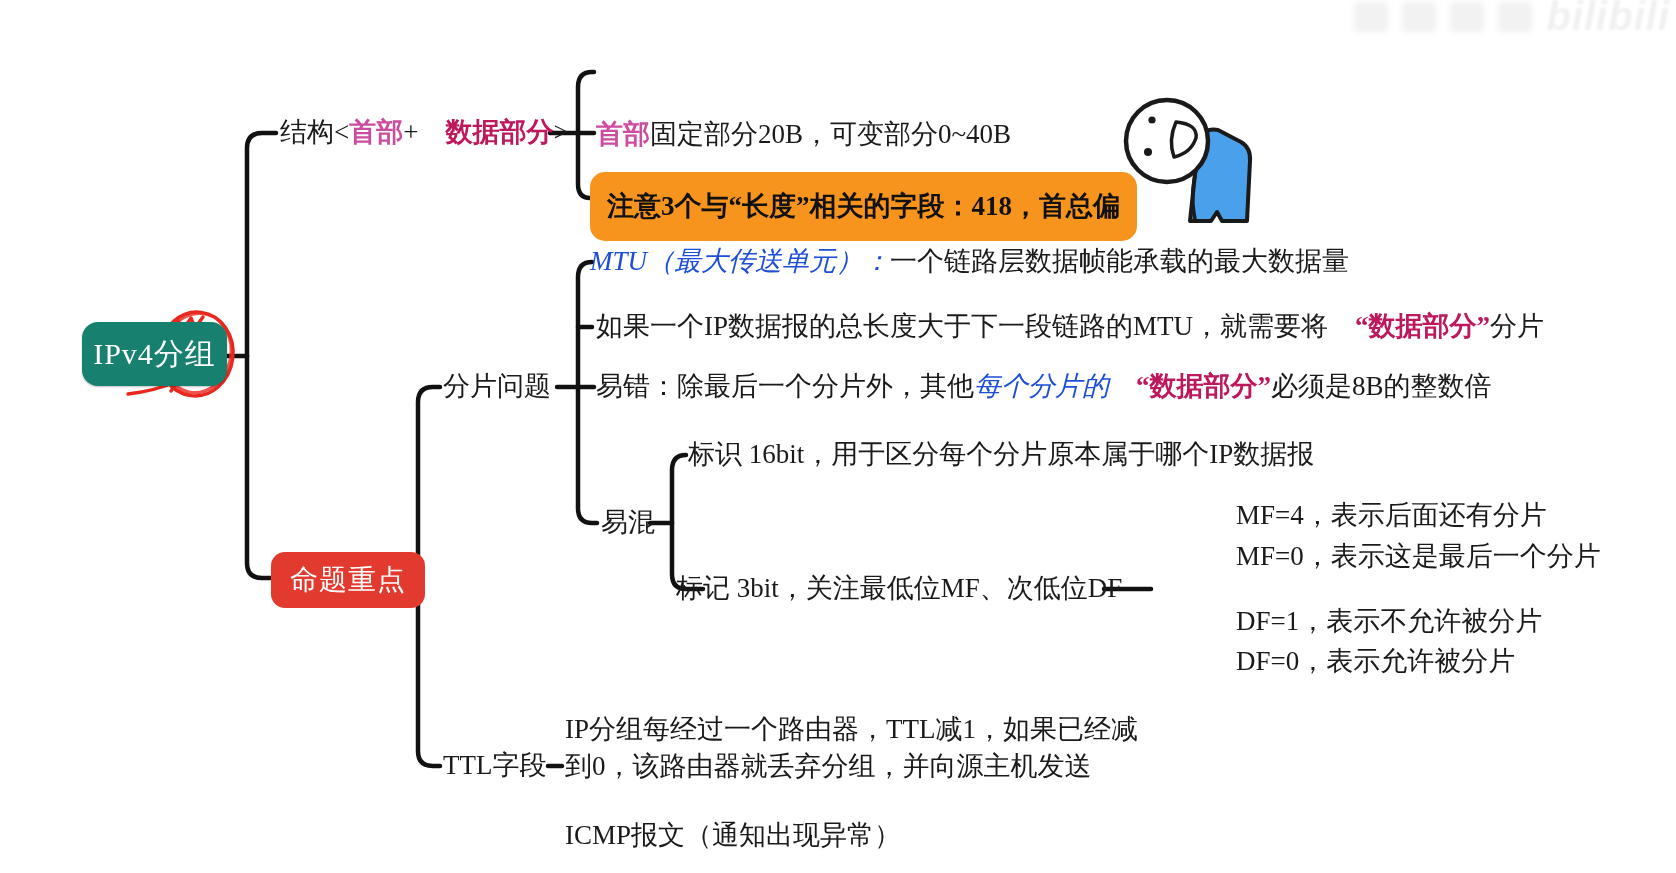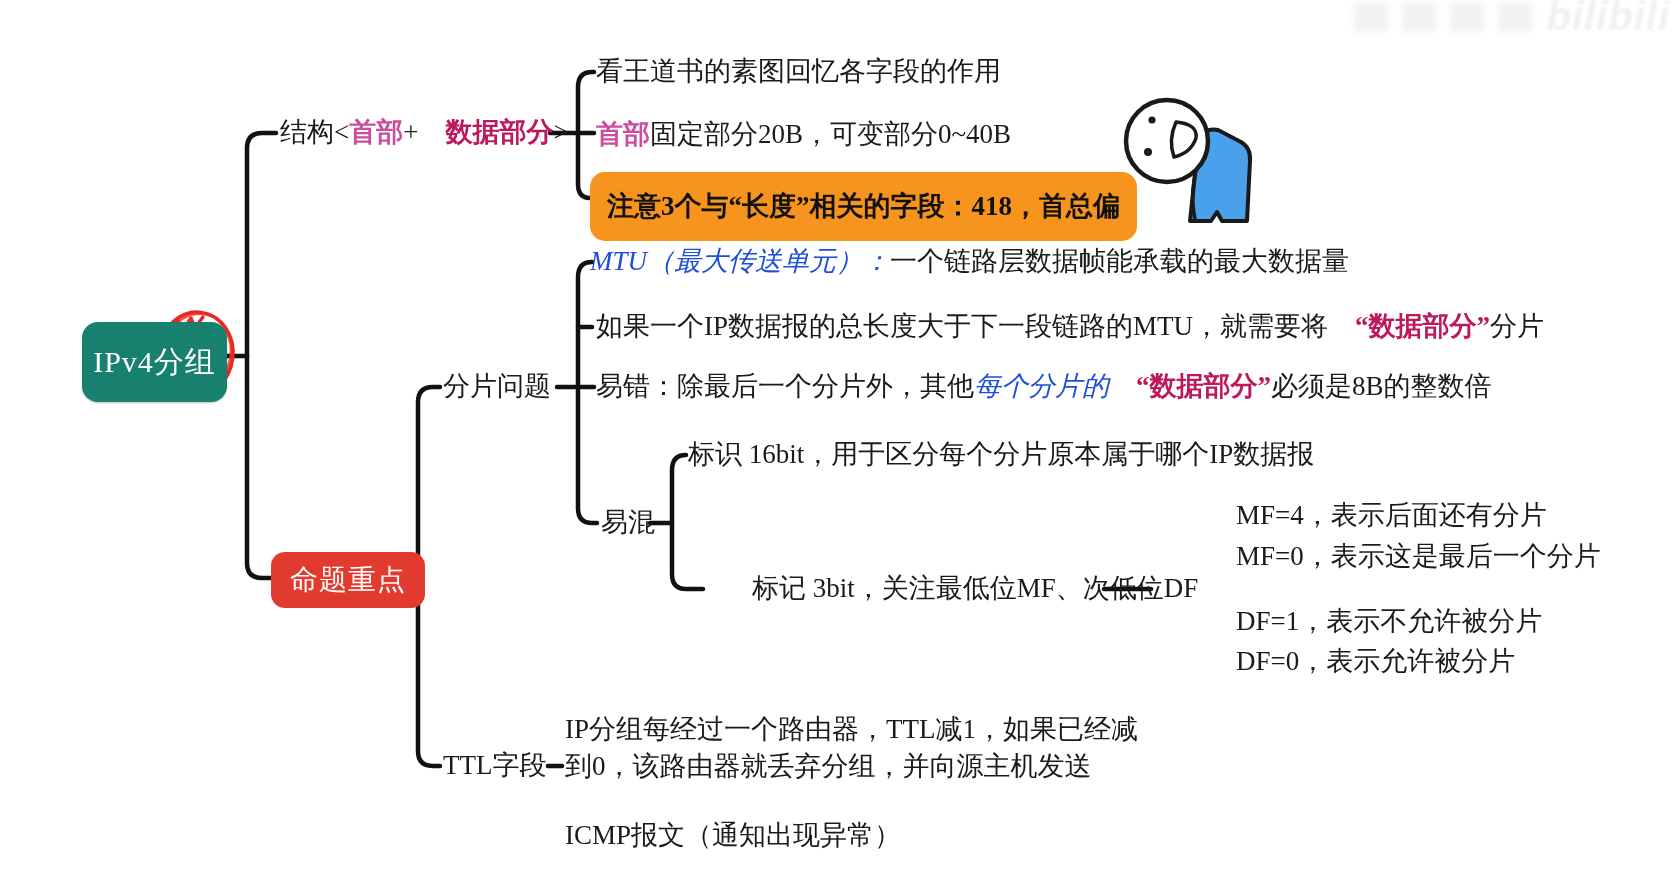--- a/index.html
+++ b/index.html
@@ -7,21 +7,21 @@
     position:relative;width:1676px;height:873px;background:#ffffff;overflow:hidden;
     font-family:"Liberation Serif","DejaVu Serif",serif;color:#1a1a1a;
   }
   svg.underlay{position:absolute;left:0;top:0;width:1676px;height:873px;}
   .t{position:absolute;white-space:nowrap;font-size:27px;line-height:1.25;
      transform:translateY(-50%);color:#1a1a1a;font-weight:500;}
   .seg-magenta{color:#cc4d9f;font-weight:700;}
   .seg-green{color:#be185d;font-weight:700;margin-left:27px;}
   .seg-red{color:#1d4ed8;font-style:italic;}
   .root-box{
-    position:absolute;left:82px;top:322px;width:145px;height:80px;
+    position:absolute;left:82px;top:322px;width:145px;height:64px;
     background:#17806e;border-radius:16px;color:#ffffff;font-size:30px;font-weight:500;
     display:flex;align-items:center;justify-content:center;letter-spacing:1px;
     box-shadow:0 1px 2px rgba(0,0,0,.25);
   }
   .exam-box{
     position:absolute;left:271px;top:552px;background:#e23a2e;color:#ffffff;
     font-size:28px;font-weight:400;padding:9px 19px;border-radius:14px;letter-spacing:1px;
   }
   .note-box{
     position:absolute;left:590px;top:172px;background:#f7941d;color:#111111;
@@ -100,21 +100,20 @@
   </div>
 
   <div class="root-box">
     <span>IPv4分组</span>
   </div>
 
   <div class="t" style="left:280px;top:133px;">
     <span>结构&lt;</span><span class="seg-magenta">首部</span><span>+</span><span class="seg-green">数据部分</span><span>&gt;</span>
   </div>
 
-  <div class="t" style="left:596px;top:72px;">看王道书的素图回忆各字段的作用</div>
 
   <div class="t" style="left:596px;top:135px;">
     <span class="seg-magenta">首部</span><span>固定部分20B，可变部分0~40B</span>
   </div>
 
   <div class="note-box">注意3个与“长度”相关的字段：418，首总偏</div>
 
   <div class="exam-box">命题重点</div>
 
   <div class="t" style="left:443px;top:387px;">分片问题</div>
@@ -128,21 +127,21 @@
   </div>
 
   <div class="t" style="left:596px;top:387px;">
     <span>易错：除最后一个分片外，其他</span><span class="seg-red">每个分片的</span><span class="seg-green">“数据部分”</span><span>必须是8B的整数倍</span>
   </div>
 
   <div class="t" style="left:601px;top:523px;">易混</div>
 
   <div class="t" style="left:688px;top:455px;">标识 16bit，用于区分每个分片原本属于哪个IP数据报</div>
 
-  <div class="t" style="left:752px;top:589px;">标记 3bit，关注最低位MF、次低位DF</div>
+  <div class="t" style="left:676px;top:589px;">标记 3bit，关注最低位MF、次低位DF</div>
 
   <div class="t" style="left:1236px;top:516px;">MF=4，表示后面还有分片</div>
   <div class="t" style="left:1236px;top:557px;">MF=0，表示这是最后一个分片</div>
   <div class="t" style="left:1236px;top:622px;">DF=1，表示不允许被分片</div>
   <div class="t" style="left:1236px;top:662px;">DF=0，表示允许被分片</div>
 
   <div class="t" style="left:443px;top:766px;">TTL字段</div>
 
   <div class="t" style="left:565px;top:730px;">IP分组每经过一个路由器，TTL减1，如果已经减</div>
   <div class="t" style="left:565px;top:767px;">到0，该路由器就丢弃分组，并向源主机发送</div>

